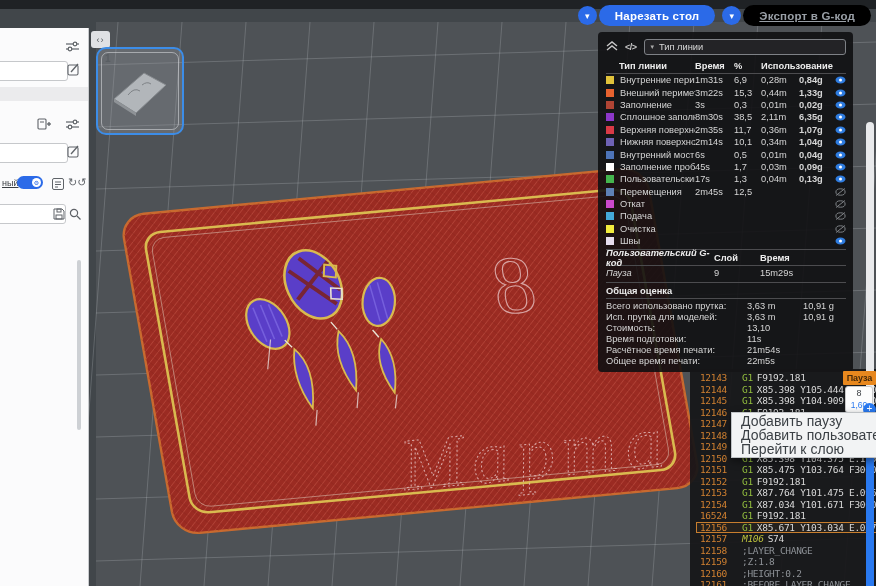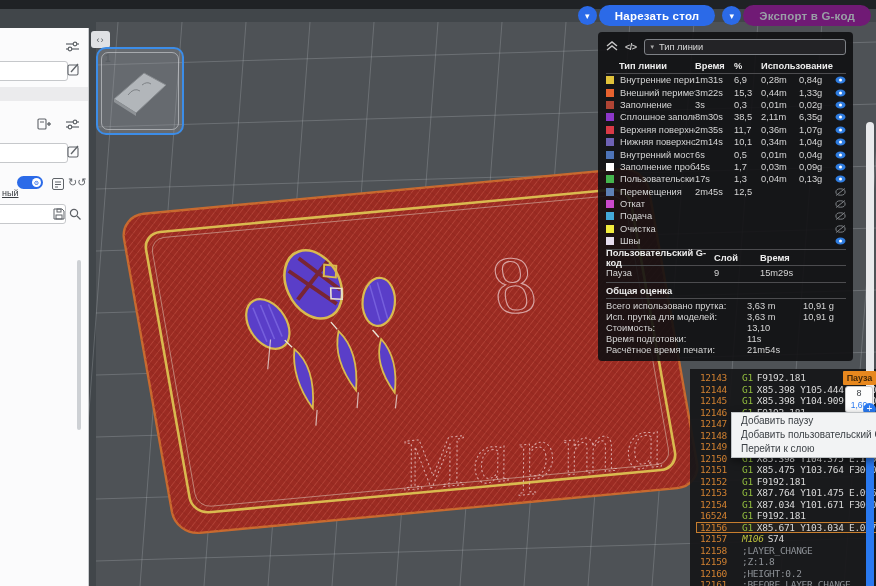--- a/index.html
+++ b/index.html
@@ -13,21 +13,21 @@
   svg.scene{position:absolute;left:0;top:-9px;width:876px;height:586px;}
 
   
   .topbtns{position:absolute;top:5px;right:5px;display:flex;align-items:center;gap:7px;z-index:60;}
   .btn-group{display:flex;align-items:center;gap:2px;}
   .chev-circle{width:19px;height:19px;border-radius:50%;background:var(--accent);
                color:#fff;font-size:9px;display:flex;align-items:center;justify-content:center;cursor:pointer;}
   .pill{height:21px;border-radius:11px;display:flex;align-items:center;padding:0 16px;
         font-size:11.5px;font-weight:bold;letter-spacing:.2px;cursor:pointer;}
   .pill.slice{background:var(--accent);color:#fff;}
-  .pill.export{background:#701a75;color:#999FA6;}
+  .pill.export{background:#000000;color:#999FA6;text-decoration:underline;}
 
   
   .sidebar{position:absolute;left:0;top:28px;width:88px;height:558px;background:#FBFBFC;
            border-right:1px solid #C9CBCE;z-index:30;}
   .sb-graybar{position:absolute;left:0;top:59px;width:88px;height:14px;background:#EBEBED;}
   .sb-input{position:absolute;left:-20px;height:18px;background:#fff;border:1px solid #C6C8CB;border-radius:3px;}
   .sb-ic{position:absolute;color:#5F6368;}
   .sb-label{position:absolute;font-size:9px;color:#3A3E42;}
   .toggle{position:absolute;width:26px;height:13px;border-radius:7px;background:var(--accent);}
   .toggle .knob{position:absolute;right:2px;top:2px;width:9px;height:9px;border-radius:50%;background:#fff;
@@ -54,25 +54,25 @@
          display:flex;align-items:center;gap:5px;padding:0 6px;color:#D8D8D8;cursor:pointer;}
   .lg-dd .dd-ch{font-size:7px;color:#AAA;}
   .lg-head{display:flex;font-weight:bold;color:#EDEDED;height:15px;align-items:center;
            border-bottom:1px solid #4C4C4F;}
   .legend-row{display:flex;align-items:center;height:12.4px;}
   .swatch{width:8px;height:8px;margin-right:6px;flex:none;}
   .lg-name{flex:1;white-space:nowrap;overflow:hidden;}
   .lg-time{width:39px;flex:none;}
   .lg-pct{width:27px;flex:none;}
   .lg-len{width:38px;flex:none;}
-  .lg-wt{width:33px;flex:none;}
+  .lg-wt{width:33px;flex:none;font-weight:bold;}
   .lg-eye{width:14px;flex:none;display:flex;justify-content:flex-end;cursor:pointer;}
   .sec-head{display:flex;font-weight:bold;color:#EDEDED;height:15px;align-items:center;
             border-top:1px solid #4C4C4F;margin-top:2px;}
-  .cg-name{width:108px;flex:none;}
+  .cg-name{width:108px;flex:none;font-style:italic;}
   .cg-layer{width:46px;flex:none;}
   .cg-row{display:flex;height:14px;align-items:center;border-top:1px solid #4C4C4F;}
   .sum-row{display:flex;height:11px;align-items:center;}
   .sum-label{width:141px;flex:none;}
   .sum-v1{width:56px;flex:none;}
   #summary-rows{border-top:1px solid #4C4C4F;padding-top:1px;}
 
   
   .gcode{position:absolute;left:690px;top:369px;width:186px;height:217px;background:rgba(22,22,24,.93);
          z-index:42;padding:3px 0 0 6px;overflow:hidden;
@@ -96,21 +96,21 @@
              border:1px solid #C9C9C9;border-radius:3px;z-index:46;text-align:center;line-height:12px;}
   .thumb-box .lay{font-size:9px;color:#3A3E42;}
   .thumb-box .hgt{font-size:8.5px;color:#2979F0;}
   .plus-circle{position:absolute;left:863px;top:403px;width:13px;height:13px;border-radius:50%;
                background:#2979F0;color:#fff;font-size:10px;line-height:12px;text-align:center;
                z-index:46;cursor:pointer;}
 
   
   .ctx-menu{position:absolute;left:731px;top:412px;width:145px;background:#F2F3F4;
             border:1px solid #BFC2C5;box-shadow:0 3px 8px rgba(0,0,0,.45);z-index:70;padding:1px 0;}
-  .ctx-item{height:14px;line-height:14px;padding-left:9px;font-size:10px;color:#3A3F44;
+  .ctx-item{height:14px;line-height:14px;padding-left:9px;font-size:14px;color:#3A3F44;
             white-space:nowrap;cursor:pointer;}
 </style>
 </head>
 <body>
 
 <div class="app">
 
   <div class="titlebar"></div>
 
   <div class="viewport">
@@ -233,21 +233,21 @@
           </g>
         </svg>
     </span>
     <div class="sb-input" style="top:115px;width:86px;"></div>
     <span class="sb-ic" style="left:67px;top:116px;">
       <svg width="13" height="13" viewBox="0 0 13 13">
           <rect x="1" y="2" width="10" height="10" rx="1.5" fill="none" stroke="#5F6368" stroke-width="1.1"></rect>
           <line x1="4" y1="9" x2="11" y2="1" stroke="#5F6368" stroke-width="1.3"></line>
         </svg>
     </span>
-    <span class="sb-label" style="left:2px;top:160px;text-decoration:underline;">ный</span>
+    <span class="sb-label" style="left:2px;top:150px;text-decoration:underline;">ный</span>
     <div class="toggle" style="left:17px;top:148px;">
         <span class="knob">⚙</span>
       </div>
     <span class="sb-ic" style="left:52px;top:148px;">
       <svg width="12" height="12" viewBox="0 0 12 12">
           <rect x="0.5" y="0.5" width="11" height="11" rx="1.5" fill="none" stroke="#5F6368"></rect>
           <line x1="3" y1="4" x2="9" y2="4" stroke="#5F6368"></line>
           <line x1="3" y1="6.5" x2="9" y2="6.5" stroke="#5F6368"></line>
           <line x1="3" y1="9" x2="6" y2="9" stroke="#5F6368"></line>
         </svg>
@@ -540,20 +540,25 @@
         <div class="sum-row">
           <span class="sum-label">Время подготовки:</span>
           <span class="sum-v1">11s</span>
           <span></span>
         </div>
         <div class="sum-row">
           <span class="sum-label">Расчётное время печати:</span>
           <span class="sum-v1">21m54s</span>
           <span></span>
         </div>
+        <div class="sum-row">
+          <span class="sum-label">Общее время печати:</span>
+          <span class="sum-v1">22m5s</span>
+          <span></span>
+        </div>
       </div>
   </div>
 
   <div class="gcode" id="gcode-lines">
       <div class="gline">
         <span class="gnum">12143</span>
         <span class="gcmd">G1</span>
         <span class="gparams">F9192.181</span>
       </div>
       <div class="gline">

